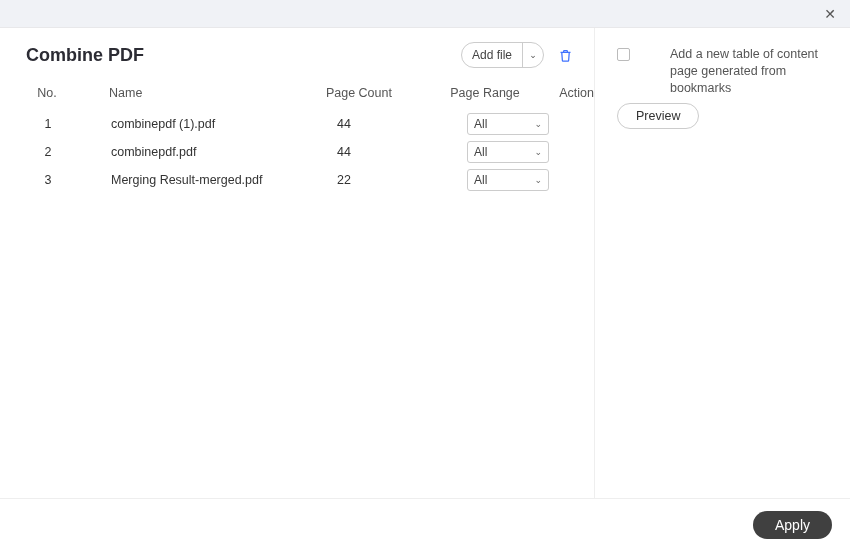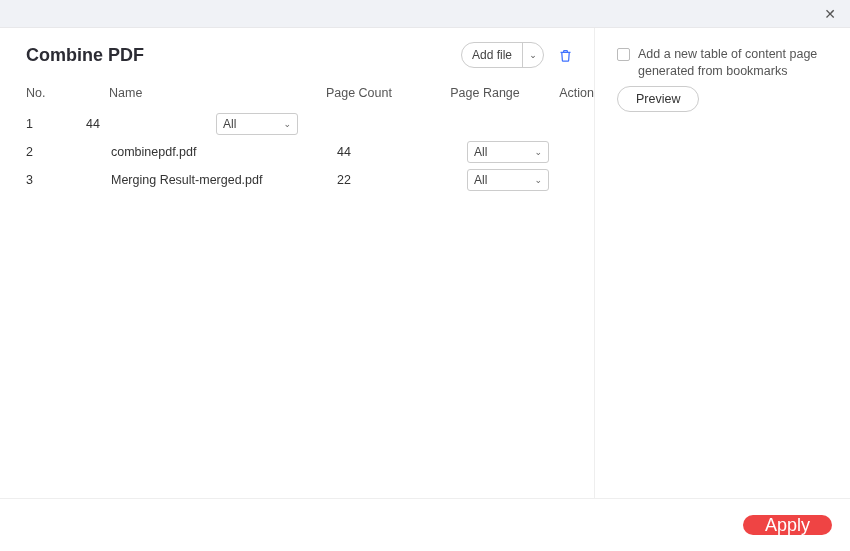--- a/index.html
+++ b/index.html
@@ -14,32 +14,32 @@
   .heading { font-size: 18px; font-weight: 600; color: #2c2c34; }
   .spacer { flex: 1; }
   .btn-split { display: flex; align-items: center; border: 1px solid #ccc; border-radius: 14px; height: 26px; overflow: hidden; margin-right: 12px;}
   .btn-split .main { padding: 0 10px; font-size: 12px; color: #444; display: flex; align-items: center; height: 100%; cursor: pointer; }
   .btn-split .sep { width: 1px; background: #ccc; height: 100%; }
   .btn-split .caret { width: 20px; display: flex; align-items: center; justify-content: center; font-size: 9px; color: #555; cursor: pointer; height: 100%; }
   .delete-icon { color: #3f71ff; width: 18px; height: 18px; display: flex; align-items: center; justify-content: center; cursor: pointer; margin-right: 20px;}
   .delete-icon svg { width: 15px; height: 15px; }
   .table-head { display: flex; font-size: 12.5px; color: #555; margin-bottom: 10px; }
   .table-row { display: flex; font-size: 12.5px; color: #333; align-items: center; height: 28px; }
-  .col-no { width: 44px; }
+  .col-no { width: 44px; text-align: center; }
   .col-name { width: 210px; margin-left: 41px; }
   .col-pc { width: 130px; margin-left: 16px; }
   .col-pr { width: 114px; }
   .col-action { flex: 1; }
   .select { display: flex; align-items: center; justify-content: space-between; border: 1px solid #ccc; border-radius: 3px; height: 22px; width: 82px; padding: 0 6px; font-size: 12px; color: #444; cursor: pointer; }
   .select .chev { font-size: 9px; color: #666; }
-  .checkbox-row { display: flex; align-items: flex-start; font-size: 12.5px; color: #555; line-height: 1.35; }
+  .checkbox-row { display: flex; align-items: flex-start; font-size: 12.5px; color: #555; line-height: 1.35; gap: 32px; }
   .checkbox { width: 13px; height: 13px; border: 1px solid #bbb; border-radius: 2px; margin-right: 8px; margin-top: 2px; flex-shrink: 0; cursor: pointer; }
   .preview-btn { margin-top: 6px; border: 1px solid #ccc; border-radius: 14px; height: 26px; padding: 0 18px; font-size: 12.5px; color: #333; display: inline-flex; align-items: center; cursor: pointer; background: #fff; }
   .footer { height: 53px; border-top: 1px solid #eee; display: flex; align-items: center; justify-content: flex-end; padding-right: 18px; }
-  .apply-btn { background: #ef4444; color: #fff; border: none; border-radius: 15px; height: 20px; padding: 0 22px; font-size: 18px; cursor: pointer; }
+  .apply-btn { background: #404040; color: #fff; border: none; border-radius: 15px; height: 28px; padding: 0 22px; font-size: 14px; cursor: pointer; }
 </style>
 </head>
 <body>
 
 <div class="titlebar">
   <span class="close">✕</span>
 </div>
 
 <div class="content">
   <div class="left">
@@ -62,20 +62,21 @@
       <div class="col-no">No.</div>
       <div class="col-name">Name</div>
       <div class="col-pc">Page Count</div>
       <div class="col-pr">Page Range</div>
       <div class="col-action">Action</div>
     </div>
 
     <div id="rows">
         <div class="table-row">
           <div class="col-no">1</div>
+          <div class="col-name">combinepdf (1).pdf</div>
           <div class="col-pc">44</div>
           <div class="col-pr">
             <div class="select">
               <span>All</span>
               <span class="chev">⌄</span>
             </div>
           </div>
           <div class="col-action"></div>
         </div>
         <div class="table-row">

